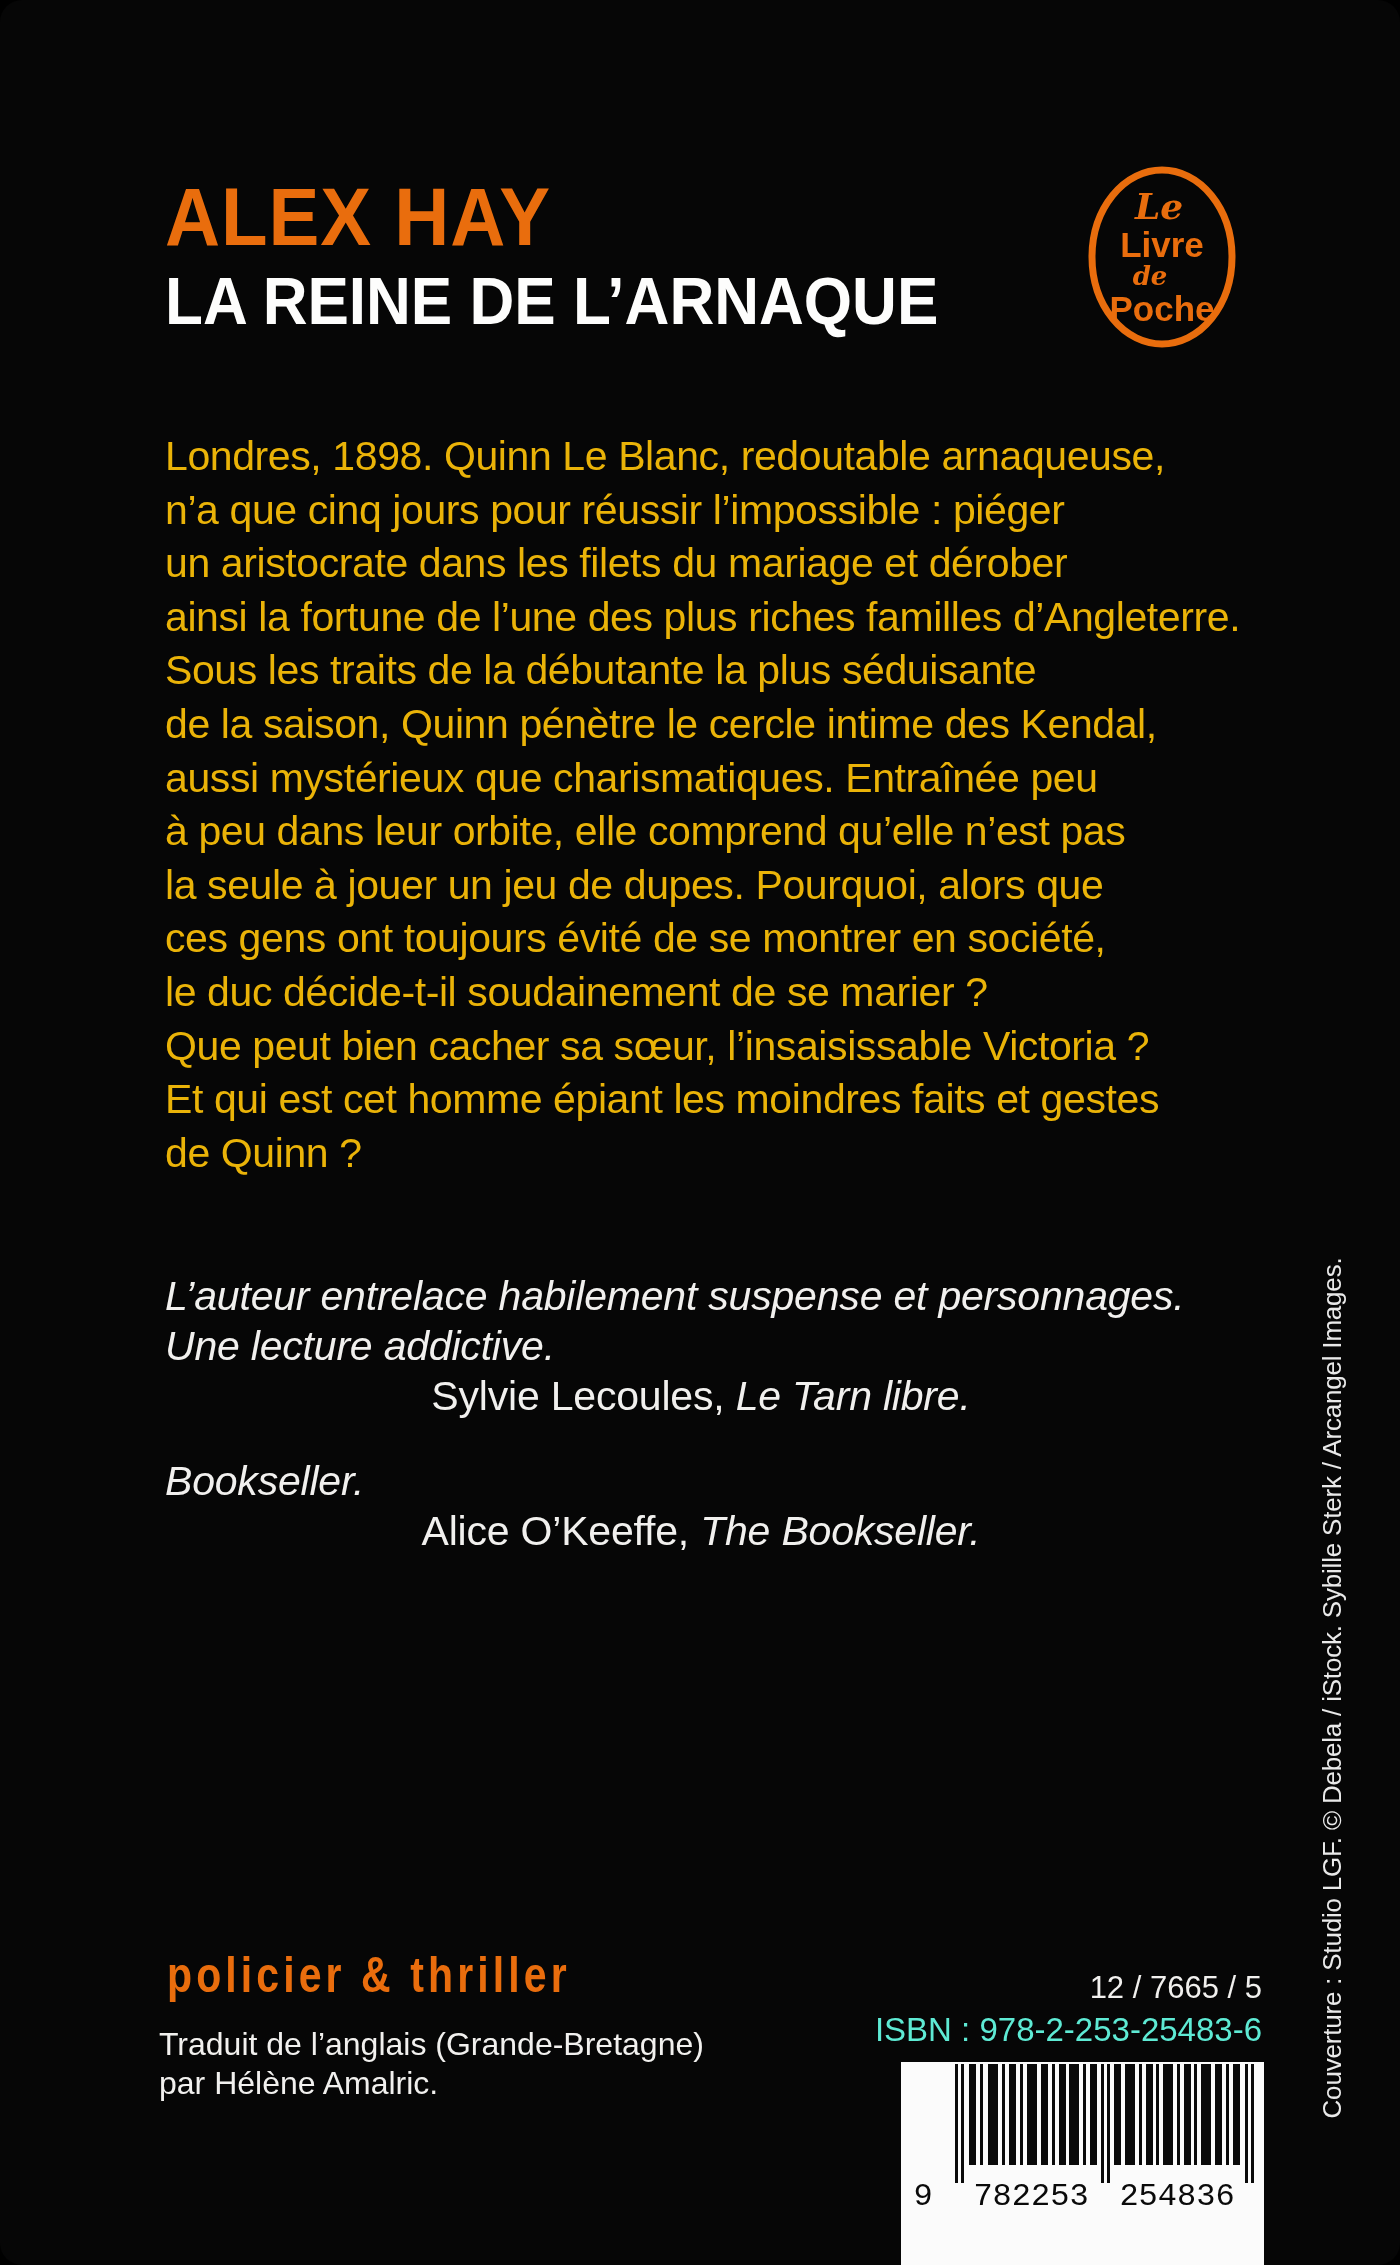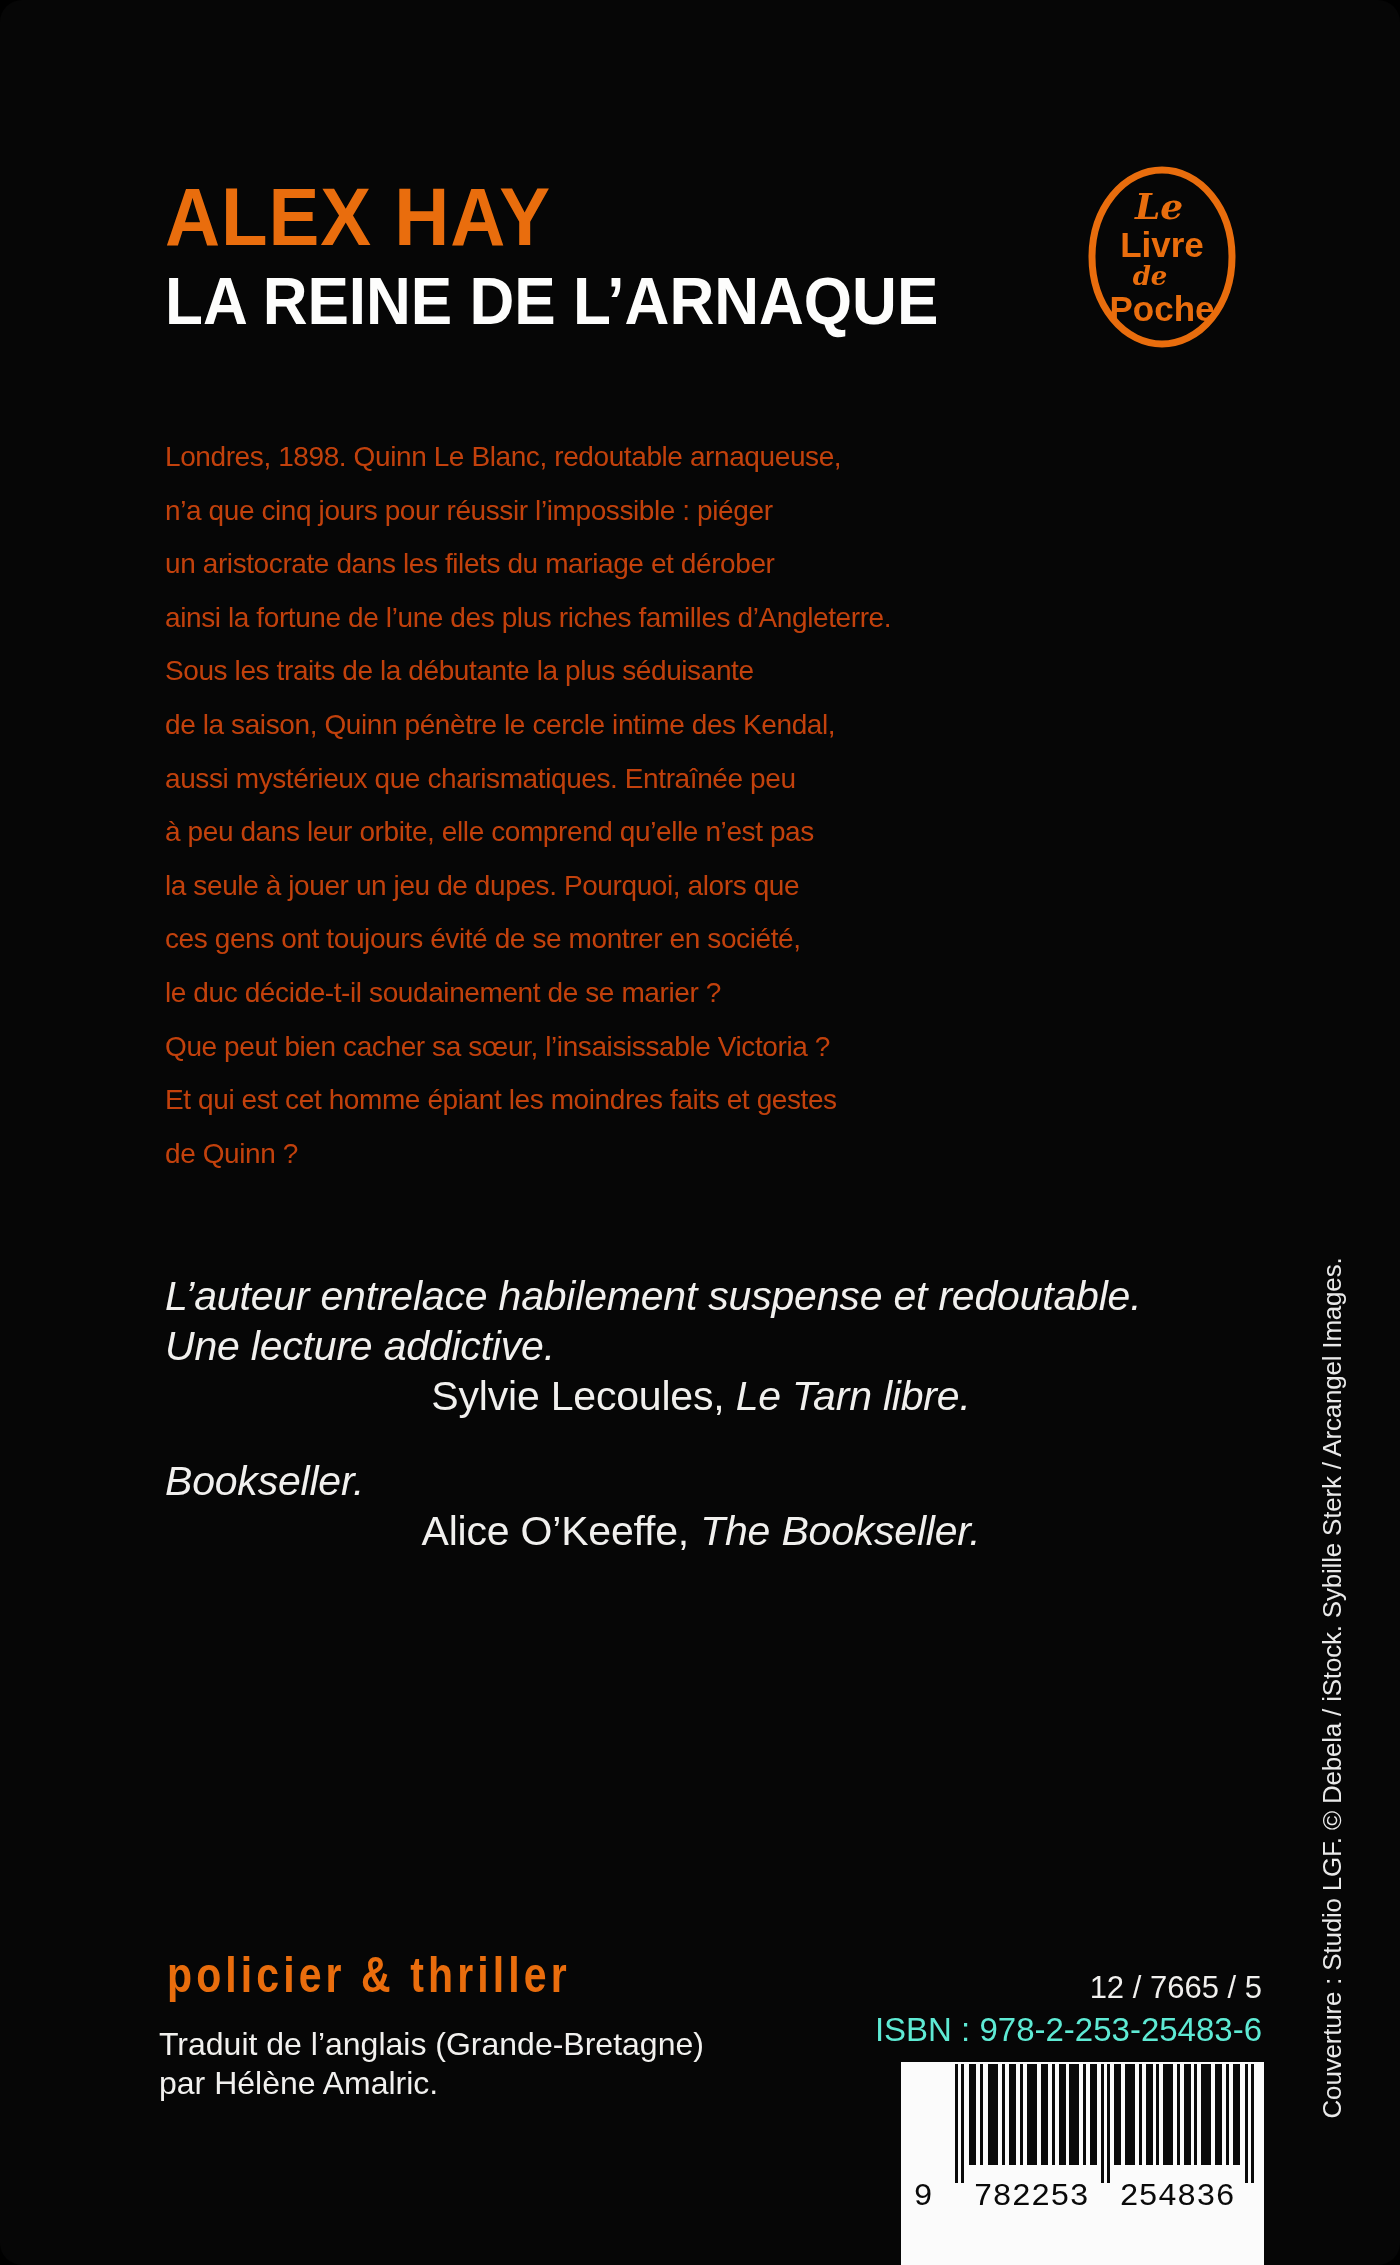--- a/index.html
+++ b/index.html
@@ -18,22 +18,22 @@
   }
   .title {
     position:absolute; left:165px; top:268px;
     font-size:66px; font-weight:bold; line-height:1;
     color:#fdfdfc;
     transform:scaleX(.94); transform-origin:0 0; white-space:nowrap;
   }
   .logo { position:absolute; left:1087px; top:165px; }
   .synopsis {
     position:absolute; left:165px; top:430px; width:1090px;
-    font-size:28px; line-height:53.6px; letter-spacing:-0.4px;
-    color:#c2410c; white-space:pre-line;
+    font-size:41px; line-height:53.6px; letter-spacing:-0.4px;
+    color:#eab308; white-space:pre-line;
   }
   .quotes {
     position:absolute; left:165px; top:1271px; width:1072px;
     font-size:41px; line-height:50px; letter-spacing:-0.2px;
     color:#f1f0ee;
   }
   .quote-text { font-style:italic; white-space:pre-line; }
   .attribution { text-align:center; }
   .attribution .src { font-style:italic; }
   .quote-gap { height:35px; }
@@ -88,21 +88,21 @@
 aussi mystérieux que charismatiques. Entraînée peu
 à peu dans leur orbite, elle comprend qu’elle n’est pas
 la seule à jouer un jeu de dupes. Pourquoi, alors que
 ces gens ont toujours évité de se montrer en société,
 le duc décide-t-il soudainement de se marier ?
 Que peut bien cacher sa sœur, l’insaisissable Victoria ?
 Et qui est cet homme épiant les moindres faits et gestes
 de Quinn ?</div>
 
   <div class="quotes">
-    <div class="quote-text">L’auteur entrelace habilement suspense et redoutable.
+    <div class="quote-text">L’auteur entrelace habilement suspense et personnages.
 Une lecture addictive.</div>
     <div class="attribution"><span>Sylvie Lecoules, </span><span class="src">Le Tarn libre.</span></div>
     <div class="quote-gap"></div>
     <div class="quote-text">Bookseller.</div>
     <div class="attribution"><span>Alice O’Keeffe, </span><span class="src">The Bookseller.</span></div>
   </div>
 
   <div class="genre">policier &amp; thriller</div>
 
   <div class="translation">Traduit de l’anglais (Grande-Bretagne)

